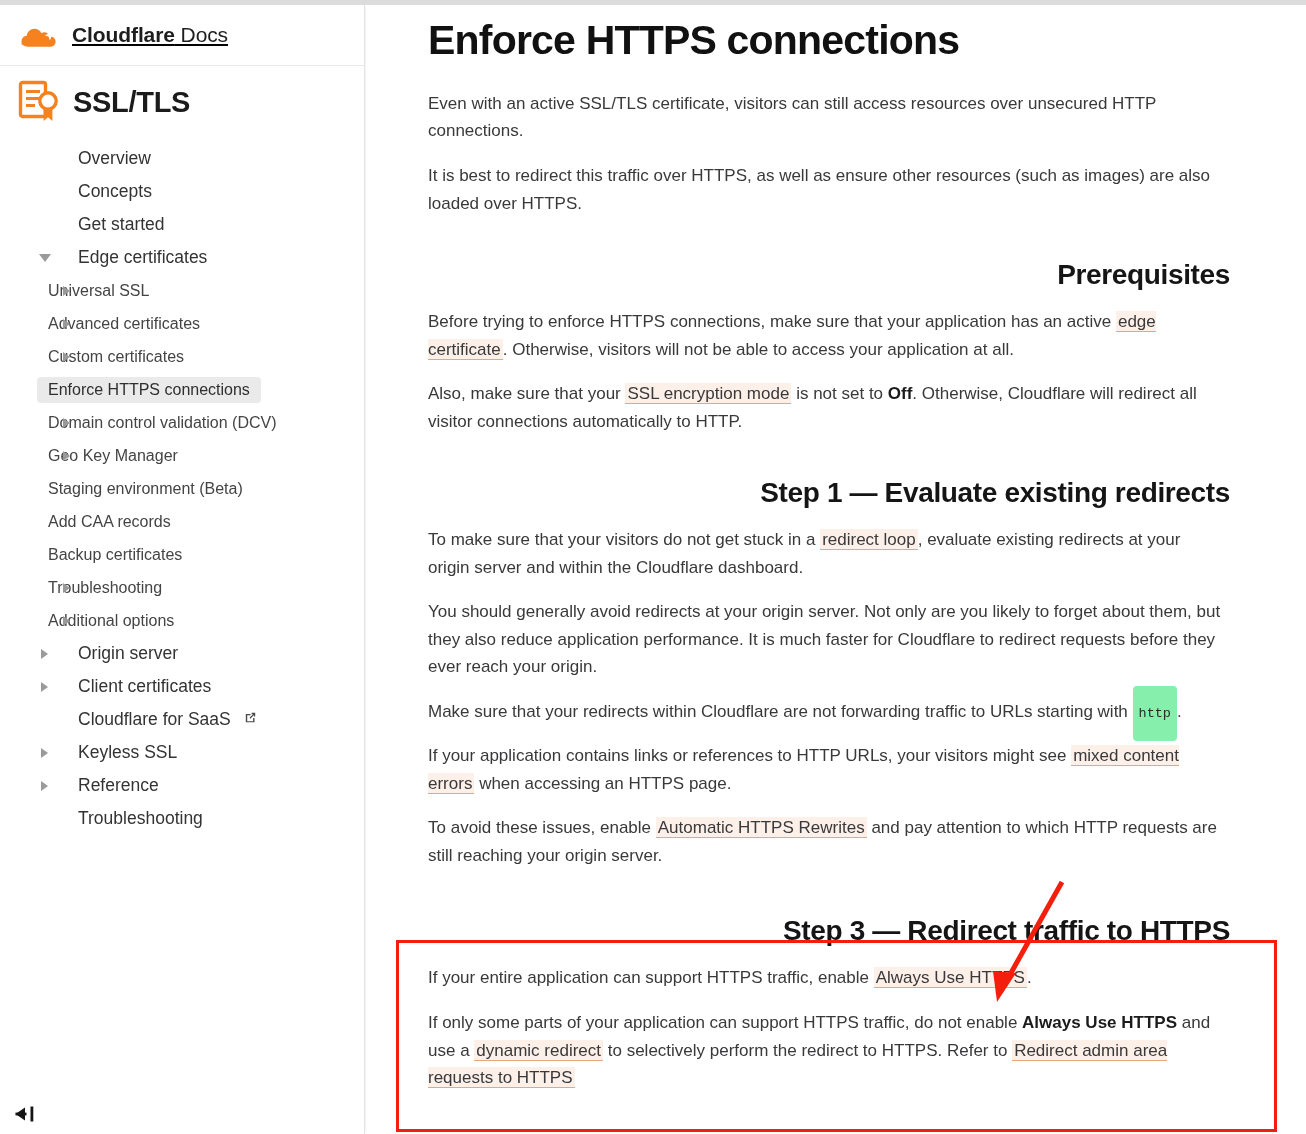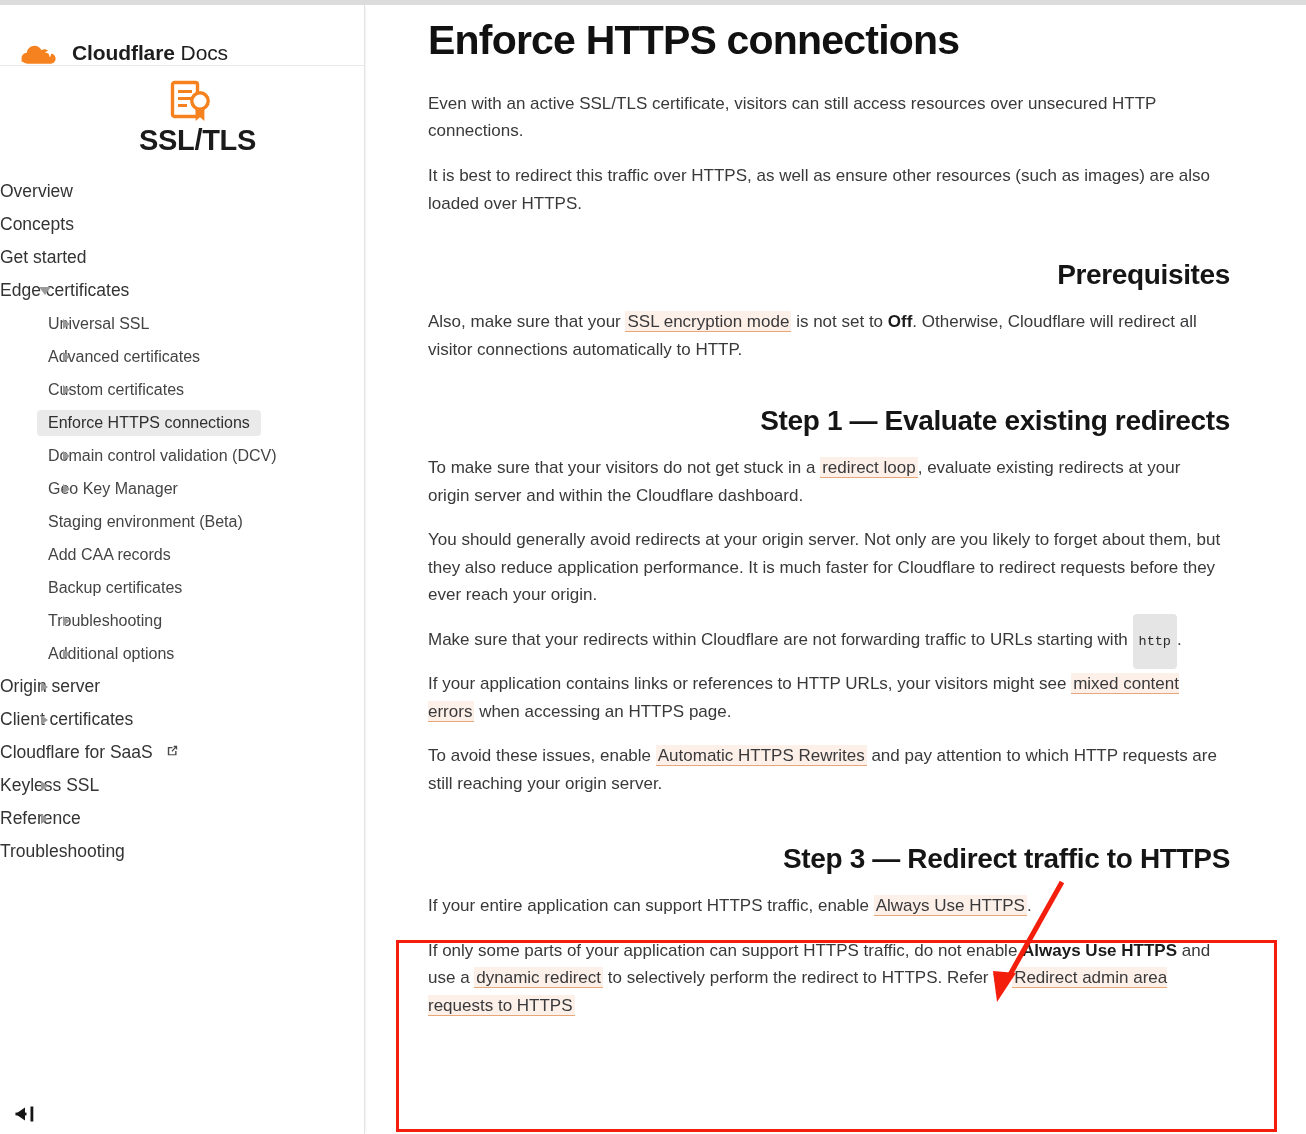--- a/index.html
+++ b/index.html
@@ -25,40 +25,40 @@
   .sidebar {
     position: absolute;
     top: 5px; left: 0;
     width: 365px; height: 1129px;
     background: #ffffff;
     border-right: 1px solid #e3e3e3;
     box-shadow: 2px 0 3px -2px rgba(0,0,0,.10);
     overflow: hidden;
   }
   .brand {
-    display: flex; align-items: flex-end;
+    display: flex; align-items: center;
     height: 61px;
     padding-left: 18px;
     border-bottom: 1px solid #eaeaea;
+    text-decoration: underline;
   }
   .cf-logo { width: 44px; height: 26px; flex: 0 0 auto; }
   .brand-text {
     font-size: 21px;
     margin-left: 10px;
     color: #1d1d1d;
     letter-spacing: -0.1px;
     white-space: nowrap;
   }
   .brand-text b { font-weight: 700; }
   .brand-text span.light { font-weight: 400; }
 
   .product {
     display: flex; align-items: center;
     padding: 14px 0 16px 18px;
-    flex-direction: column;
   }
   .product-icon { width: 42px; height: 44px; flex: 0 0 auto; }
   .product-title {
     font-size: 29px;
     font-weight: 700;
     color: #1b1b1b;
     margin-left: 13px;
     letter-spacing: -0.3px;
   }
 
@@ -82,21 +82,21 @@
   }
   .nav-item .caret.down {
     border-left: 6px solid transparent;
     border-right: 6px solid transparent;
     border-top: 8px solid #9a9a9a;
     border-bottom: 0;
   }
   .nav-label { display: inline-block; }
 
   
-  .d0 { font-size: 17.5px; color: #333; }
+  .d0 { padding-left: 78px; font-size: 17.5px; color: #333; }
   .d0 .caret { left: 41px; }
   .d0 .caret.down { left: 39px; }
   
   .d1 { padding-left: 48px; font-size: 16px; color: #444; }
   .d1 .caret { left: 63px; }
   .d1.active .nav-label {
     background: #eaeaea;
     border-radius: 4px;
     padding: 4px 11px;
     margin-left: -11px;
@@ -147,21 +147,21 @@
     color: #39393b;
     text-decoration: none;
     background: #fdf0e8;
     border-bottom: 1px solid #e8a778;
     padding: 1px 2px 0 2px;
     cursor: pointer;
   }
   code.inline {
     font-family: "Liberation Mono", monospace;
     font-size: 13.5px;
-    background: #e5e5e5;
+    background: #86efac;
     border-radius: 4px;
     padding: 20px 6px;
     color: #2b2b2b;
   }
   b.strong { font-weight: 700; color: #1b1b1b; }
 
   
   .anno-box {
     position: absolute;
     left: 396px; top: 940px;
@@ -304,20 +304,21 @@
   </aside>
 
   <main class="main">
 
     <h1 class="page-title">Enforce HTTPS connections</h1>
 
     <p class="para">Even with an active SSL/TLS certificate, visitors can still access resources over unsecured HTTP connections.</p>
     <p class="para">It is best to redirect this traffic over HTTPS, as well as ensure other resources (such as images) are also loaded over HTTPS.</p>
 
     <h2 class="sec">Prerequisites</h2>
+    <p class="para"><span>Before trying to enforce HTTPS connections, make sure that your application has an active </span><a class="doclink">edge certificate</a><span>. Otherwise, visitors will not be able to access your application at all.</span></p>
     <p class="para"><span>Also, make sure that your </span><a class="doclink">SSL encryption mode</a><span> is not set to </span><b class="strong">Off</b><span>. Otherwise, Cloudflare will redirect all visitor connections automatically to HTTP.</span></p>
 
     <h2 class="sec">Step 1 — Evaluate existing redirects</h2>
     <p class="para"><span>To make sure that your visitors do not get stuck in a </span><a class="doclink">redirect loop</a><span>, evaluate existing redirects at your origin server and within the Cloudflare dashboard.</span></p>
     <p class="para">You should generally avoid redirects at your origin server. Not only are you likely to forget about them, but they also reduce application performance. It is much faster for Cloudflare to redirect requests before they ever reach your origin.</p>
     <p class="para"><span>Make sure that your redirects within Cloudflare are not forwarding traffic to URLs starting with </span><code class="inline">http</code><span>.</span></p>
 
     <p class="para"><span>If your application contains links or references to HTTP URLs, your visitors might see </span><a class="doclink">mixed content errors</a><span> when accessing an HTTPS page.</span></p>
     <p class="para"><span>To avoid these issues, enable </span><a class="doclink">Automatic HTTPS Rewrites</a><span> and pay attention to which HTTP requests are still reaching your origin server.</span></p>
 

